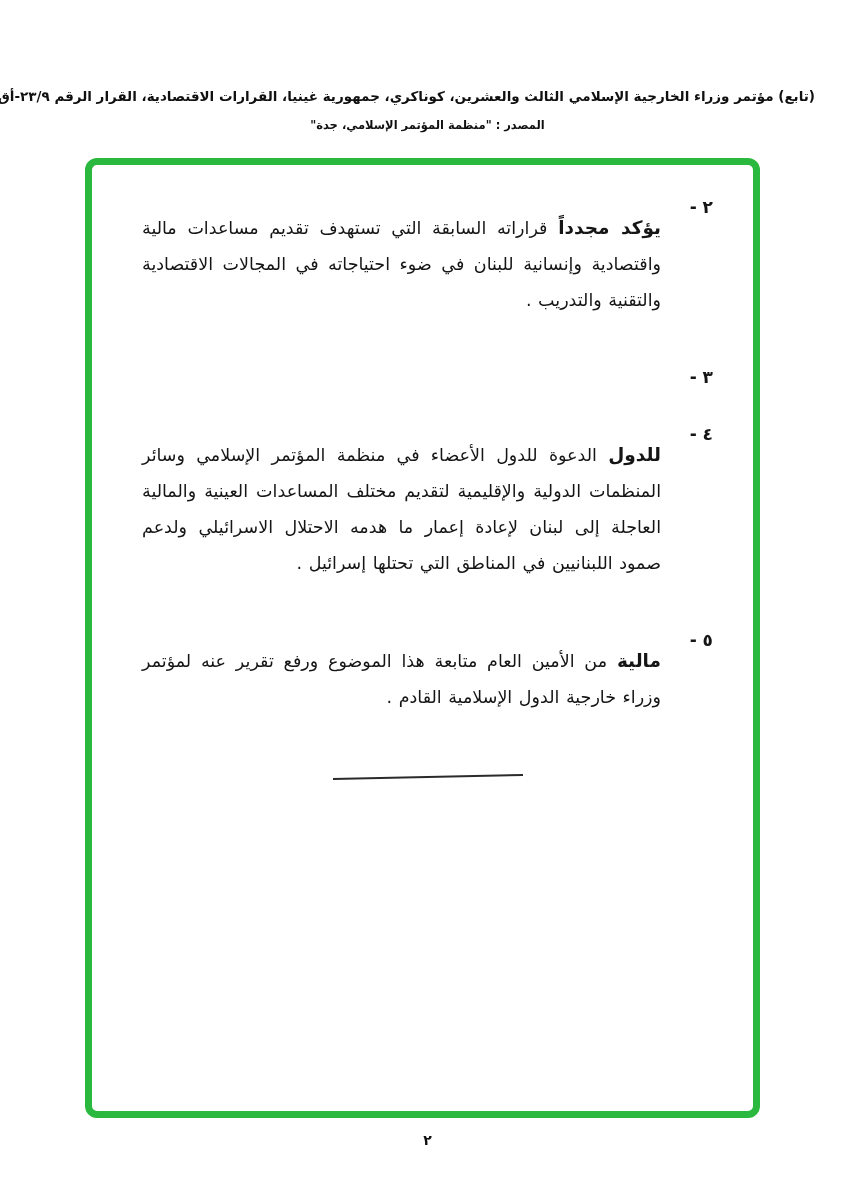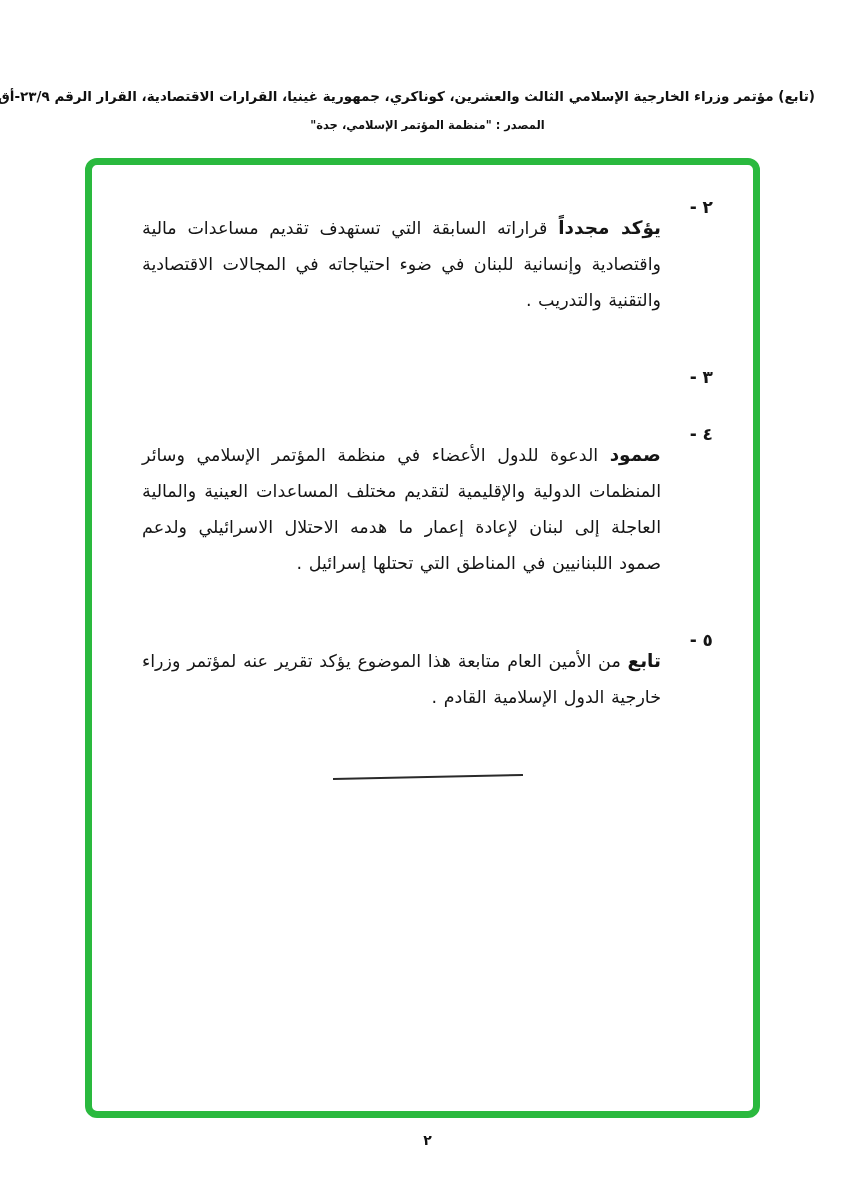--- a/index.html
+++ b/index.html
@@ -92,25 +92,25 @@
       <span class="num">٢ -</span>
       <p class="body"><b>يؤكد مجدداً</b><span> قراراته السابقة التي تستهدف تقديم مساعدات مالية واقتصادية وإنسانية للبنان في ضوء احتياجاته في المجالات الاقتصادية والتقنية والتدريب .</span></p>
     </div>
 
     <div class="item">
       <span class="num">٣ -</span>
     </div>
 
     <div class="item">
       <span class="num">٤ -</span>
-      <p class="body"><b>صمود</b><span> الدعوة للدول الأعضاء في منظمة المؤتمر الإسلامي وسائر المنظمات الدولية والإقليمية لتقديم مختلف المساعدات العينية والمالية العاجلة إلى لبنان لإعادة إعمار ما هدمه الاحتلال الاسرائيلي ولدعم صمود اللبنانيين في المناطق التي تحتلها إسرائيل .</span></p>
+      <p class="body"><b>للدول</b><span> الدعوة للدول الأعضاء في منظمة المؤتمر الإسلامي وسائر المنظمات الدولية والإقليمية لتقديم مختلف المساعدات العينية والمالية العاجلة إلى لبنان لإعادة إعمار ما هدمه الاحتلال الاسرائيلي ولدعم صمود اللبنانيين في المناطق التي تحتلها إسرائيل .</span></p>
     </div>
 
     <div class="item">
       <span class="num">٥ -</span>
-      <p class="body"><b>تابع</b><span> من الأمين العام متابعة هذا الموضوع يؤكد تقرير عنه لمؤتمر وزراء خارجية الدول الإسلامية القادم .</span></p>
+      <p class="body"><b>مالية</b><span> من الأمين العام متابعة هذا الموضوع ورفع تقرير عنه لمؤتمر وزراء خارجية الدول الإسلامية القادم .</span></p>
     </div>
 
     <div class="divider"></div>
   </div>
 </div>
 
 <div class="page-num">٢</div>
 
 </body></html>

